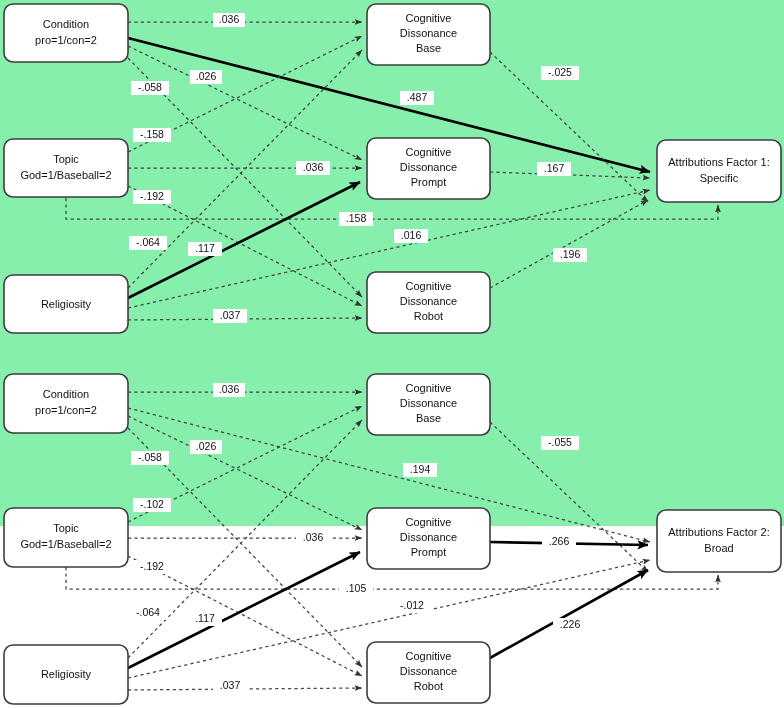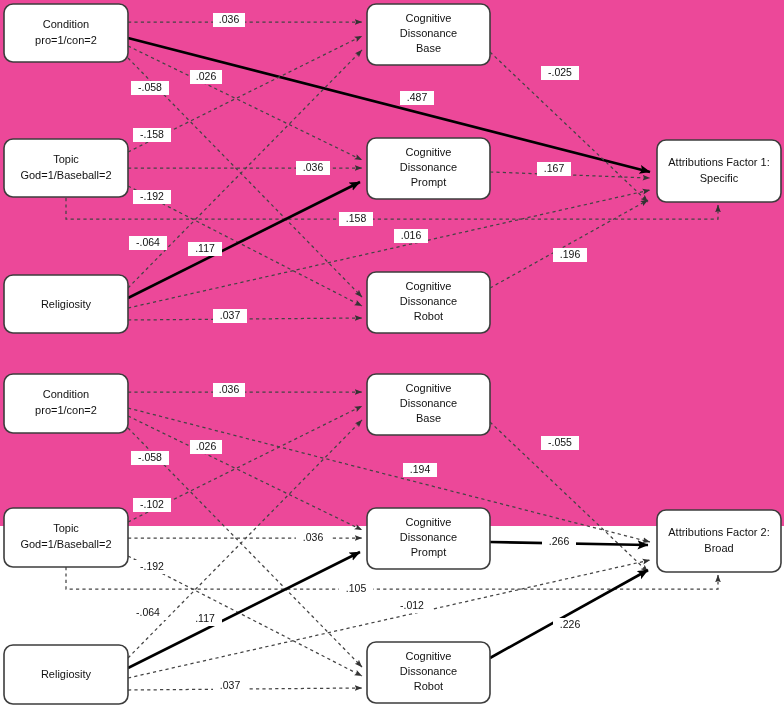--- a/index.html
+++ b/index.html
@@ -2,21 +2,21 @@
 <html><head>
 <meta charset="utf-8">
 <title>SEM Path Diagram</title>
 <style>
   html,body{margin:0;padding:0;background:#ffffff;}
   body{
     font-family:"Liberation Sans", sans-serif;
     width:784px;height:708px;overflow:hidden;
     -webkit-font-smoothing:antialiased;
   }
-  #stage{position:relative;width:784px;height:526px;background:#ec4899;}
+  #stage{position:relative;width:784px;height:526px;background:#86efac;}
   svg#diagram{position:absolute;left:0;top:0;width:784px;height:708px;display:block;}
   .node-rect{fill:#ffffff;stroke:#3d3d3d;stroke-width:1.6;}
   .node-text{
     font-family:"Liberation Sans", sans-serif;
     font-size:11px;fill:#111111;text-anchor:middle;
     dominant-baseline:middle;
   }
   .path-dotted{
     fill:none;stroke:#444444;stroke-width:1.25;
     stroke-dasharray:3.2 3.2;stroke-linecap:butt;

